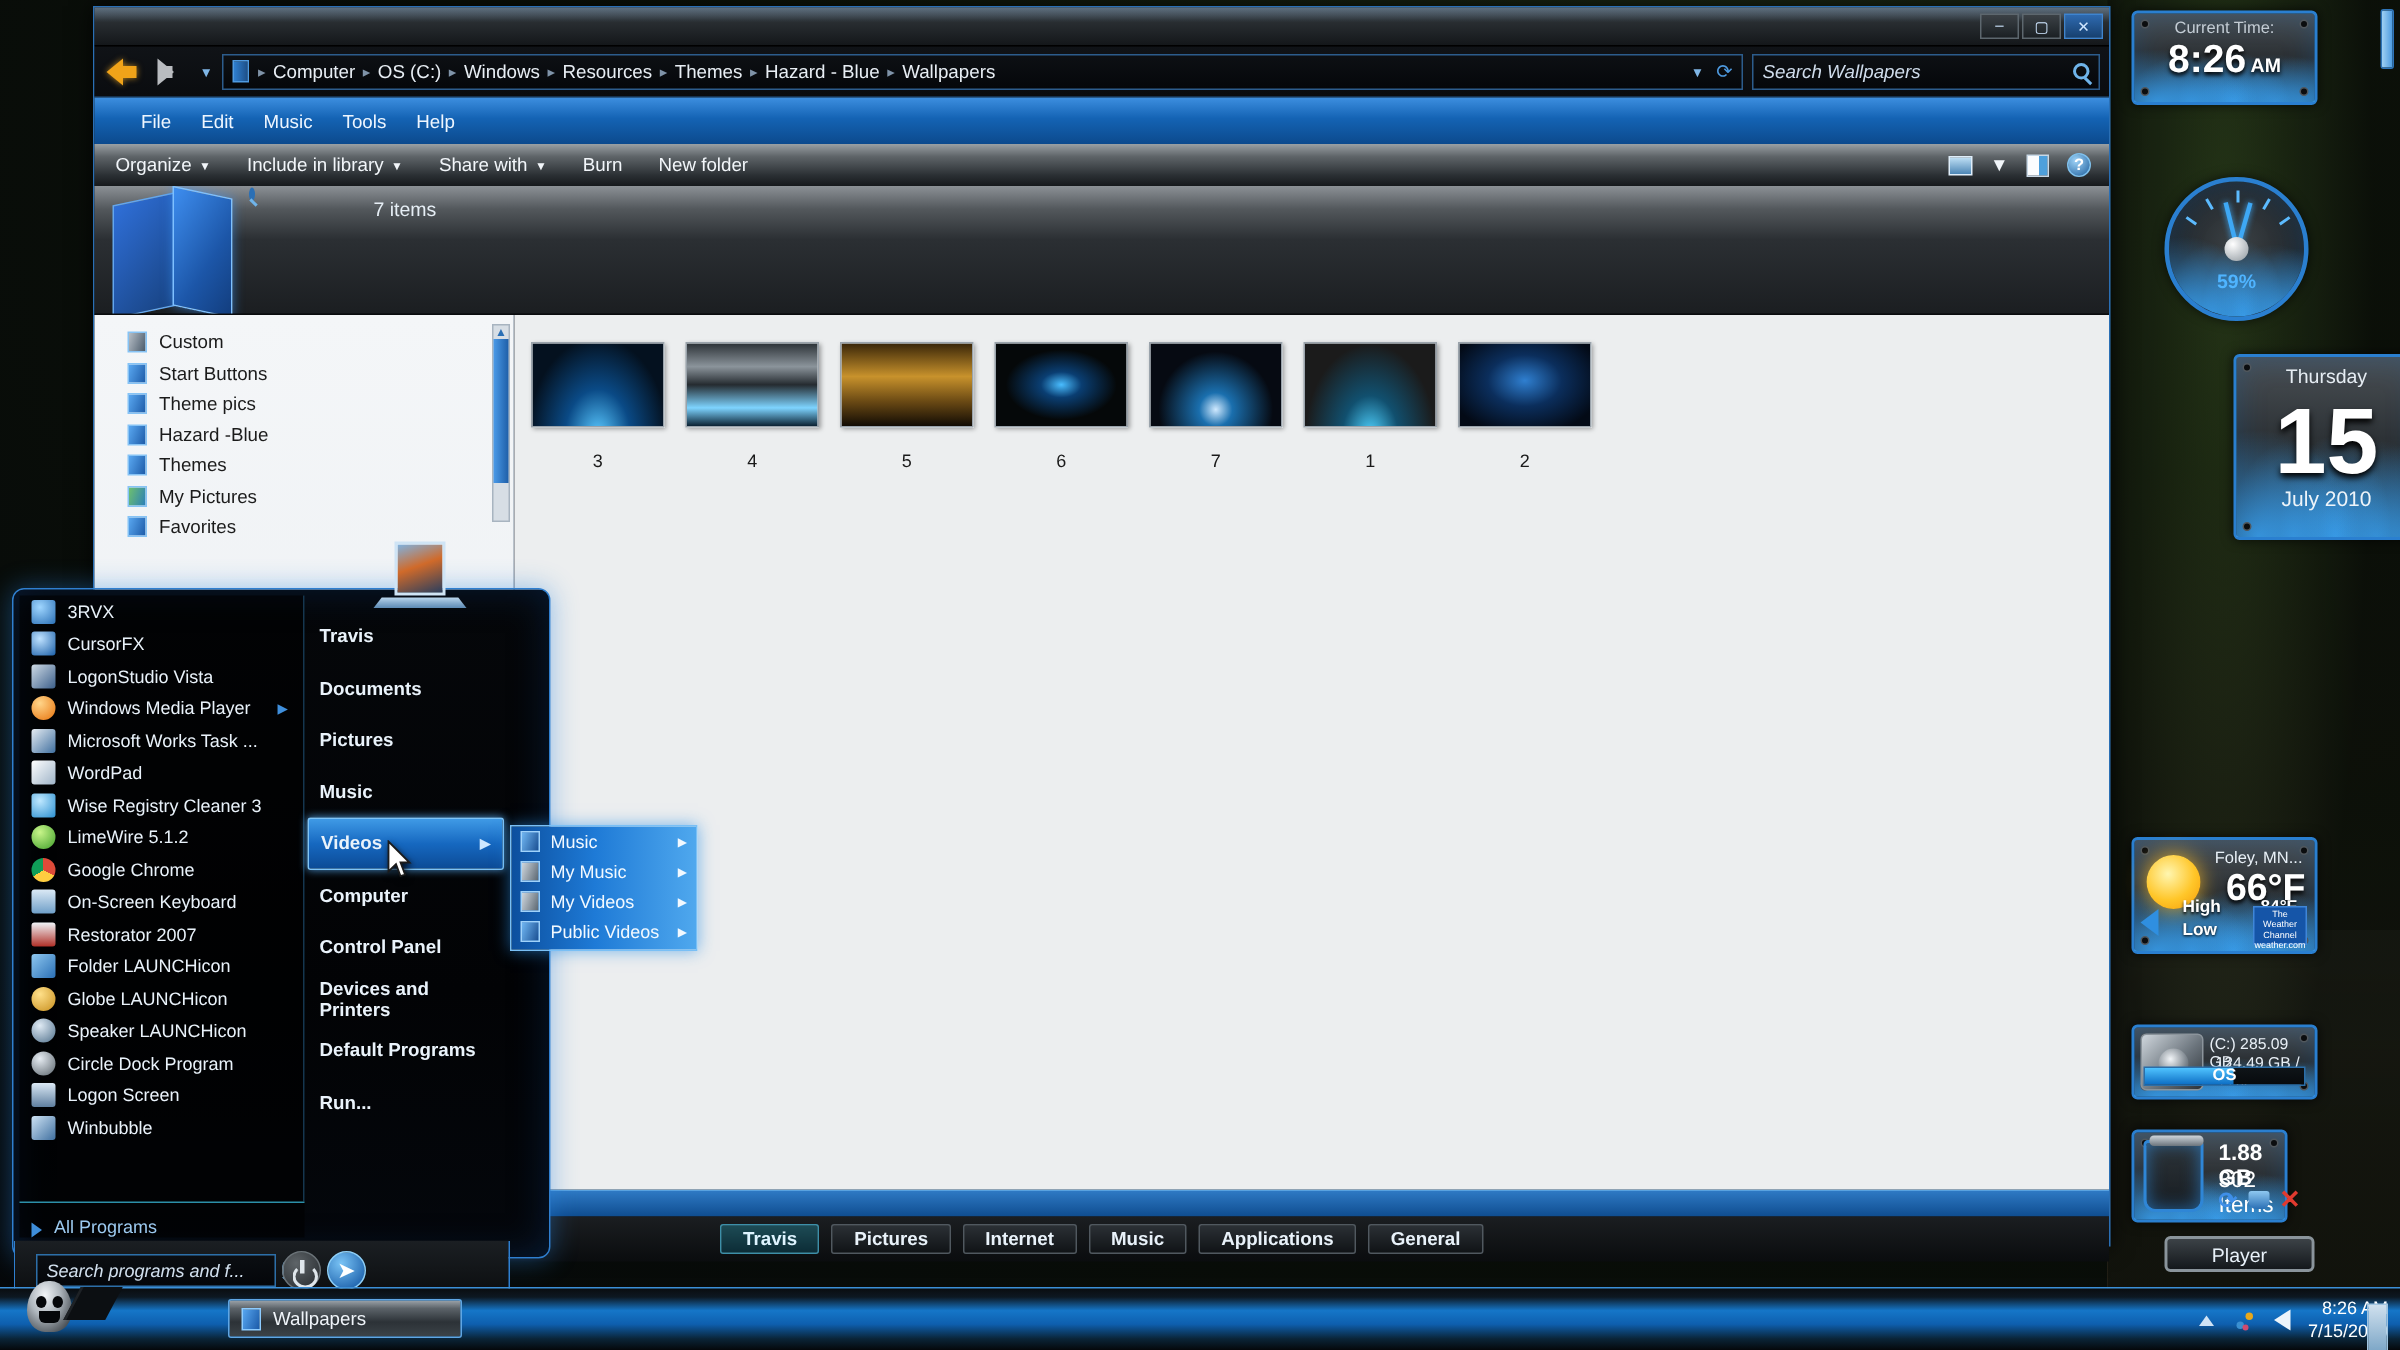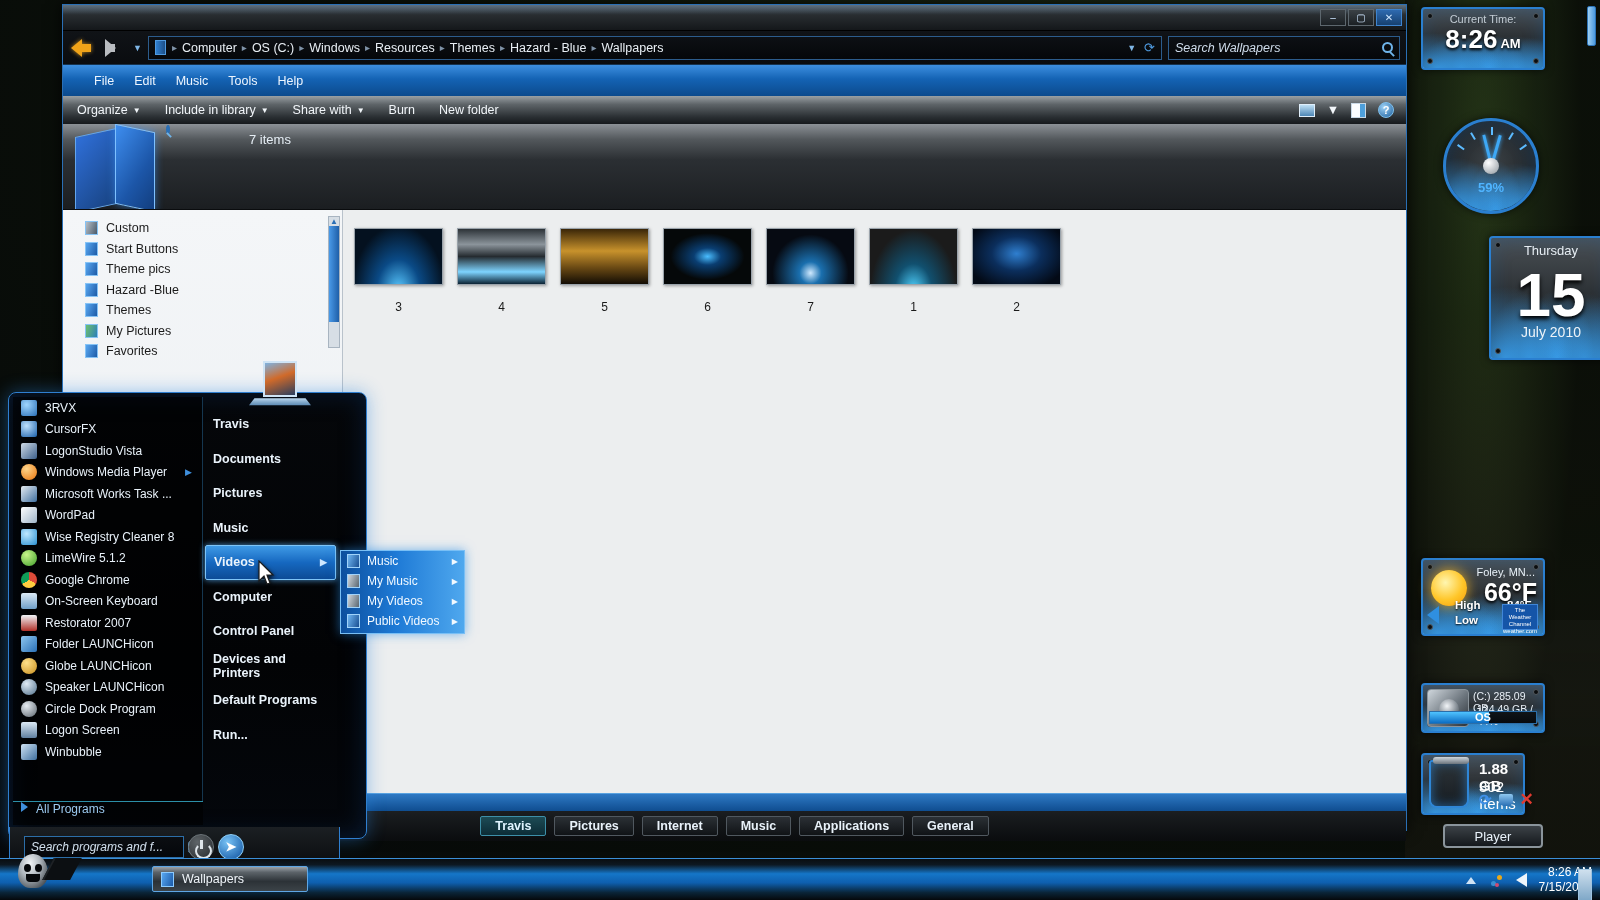--- a/index.html
+++ b/index.html
@@ -250,21 +250,21 @@
   .sm-item {
     display: flex; align-items: center; gap: 8px; height: 21.5px; padding-left: 8px;
     color: #e9f2fa; font-size: 12px; position: relative;
   }
   .sm-item .sico {
     width: 16px; height: 16px; border-radius: 2px; flex: 0 0 16px;
   }
   .sm-item .sub-arrow { position:absolute; right: 10px; color:#3f8fdc; font-size: 9px; }
   .sm-allprog {
     position: absolute; left: 4px; top: 408px; width: 190px; height: 24px;
-    display: flex; align-items: flex-start; gap: 8px; padding-left: 8px;
+    display: flex; align-items: flex-end; gap: 8px; padding-left: 8px;
     color: #9ccaf0; font-size: 12px;
     border-top: 1px solid #2c8fa8; background: rgba(0,0,0,.6);
   }
   .sm-allprog .tri { width:0;height:0;border-top:5px solid transparent;border-bottom:5px solid transparent;border-left:7px solid #3f8fdc; }
   .sm-right { position: absolute; left: 196px; top: 14px; width: 131px; }
   .sm-ritem {
     height: 34.5px; display: flex; align-items: center; padding-left: 8px;
     color: #eaf3fb; font-size: 12.5px; font-weight: bold; position: relative;
   }
   .sm-ritem.sel {
@@ -716,21 +716,21 @@
     <div class="sm-item">
         <span class="sico" style="background:linear-gradient(135deg,#e6ecf2,#3f6f9f)"></span>
         <span>Microsoft Works Task ...</span>
       </div>
     <div class="sm-item">
         <span class="sico" style="background:linear-gradient(135deg,#ffffff,#9fb4c8)"></span>
         <span>WordPad</span>
       </div>
     <div class="sm-item">
         <span class="sico" style="background:radial-gradient(circle at 35% 30%,#bfe8ff,#2a8fd0)"></span>
-        <span>Wise Registry Cleaner 8</span>
+        <span>Wise Registry Cleaner 3</span>
       </div>
     <div class="sm-item">
         <span class="sico" style="border-radius:50%;background:radial-gradient(circle at 35% 30%,#c8f58a,#3f9f2a)"></span>
         <span>LimeWire 5.1.2</span>
       </div>
     <div class="sm-item">
         <span class="sico" style="border-radius:50%;background:conic-gradient(#dd4b39 0 33%,#ffcd40 0 66%,#0f9d58 0 100%)"></span>
         <span>Google Chrome</span>
       </div>
     <div class="sm-item">

